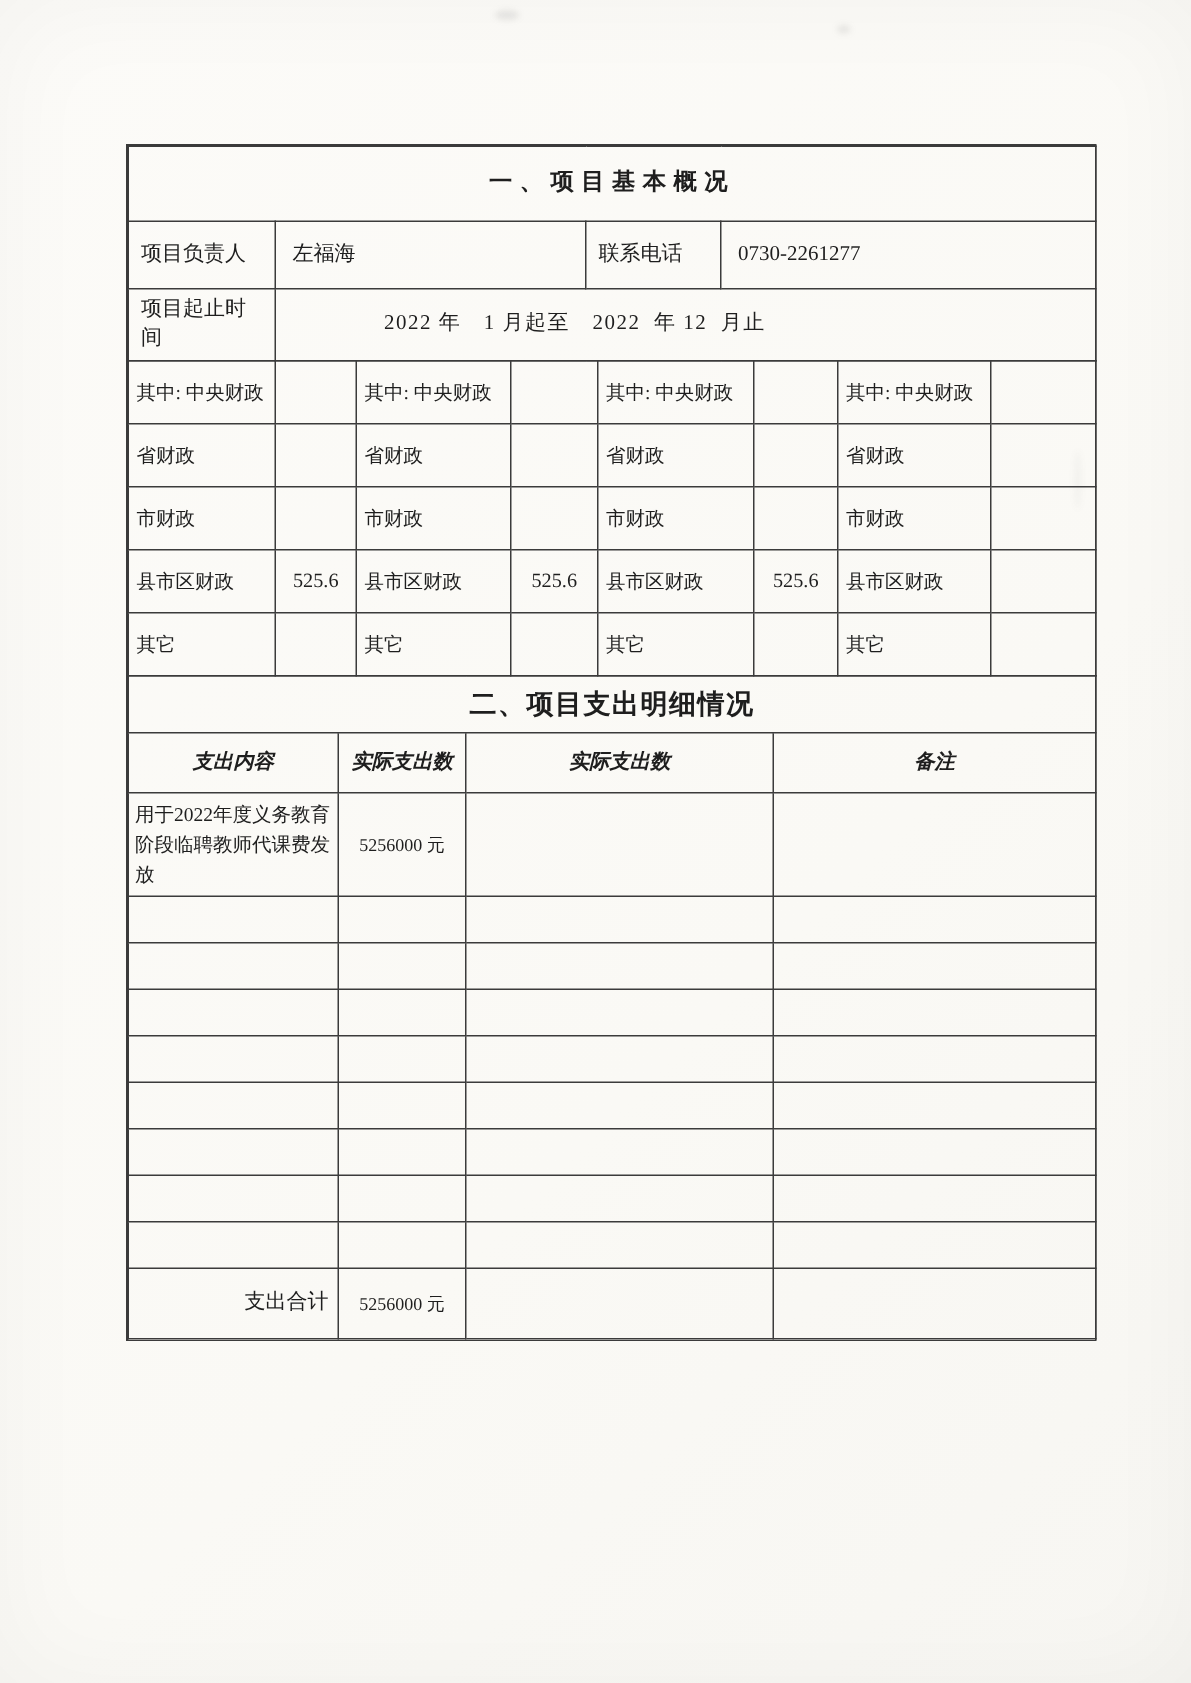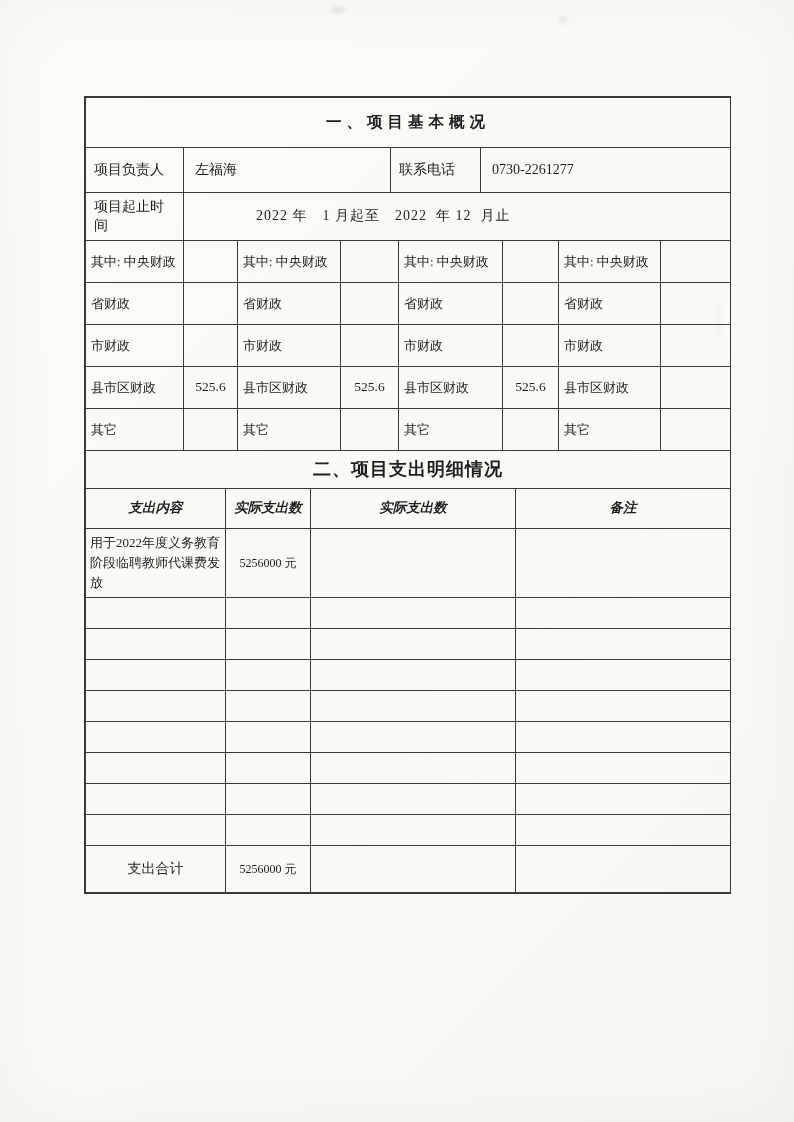--- a/index.html
+++ b/index.html
@@ -28,21 +28,21 @@
   .title2 { text-align:center; font-weight:bold; font-size:18px; letter-spacing:1px; }
   .lbl { text-align:left; padding-left:8px; }
   .val { text-align:left; padding-left:11px; }
   .dur { text-align:left; padding-left:72px; letter-spacing:1px; }
   .fh  { text-align:center; font-size:13px; }
   .fv  { text-align:center; font-size:13.5px; }
   .flbl{ text-align:left; font-size:13px; padding-left:5px; }
   .th  { text-align:center; font-weight:bold; font-size:13.5px;font-style:italic; }
   .content { font-size:13px; line-height:1.55; padding:4px; text-align:left; }
   .amount  { text-align:center; font-size:12px; }
-  .ctr     { text-align:center; }
+  .ctr     { text-align:right; }
 </style>
 </head>
 <body>
 
 <div class="sheet">
   <div class="artifact a1"></div>
   <div class="artifact a2"></div>
   <div class="artifact a3"></div>
 
   <div class="form">

